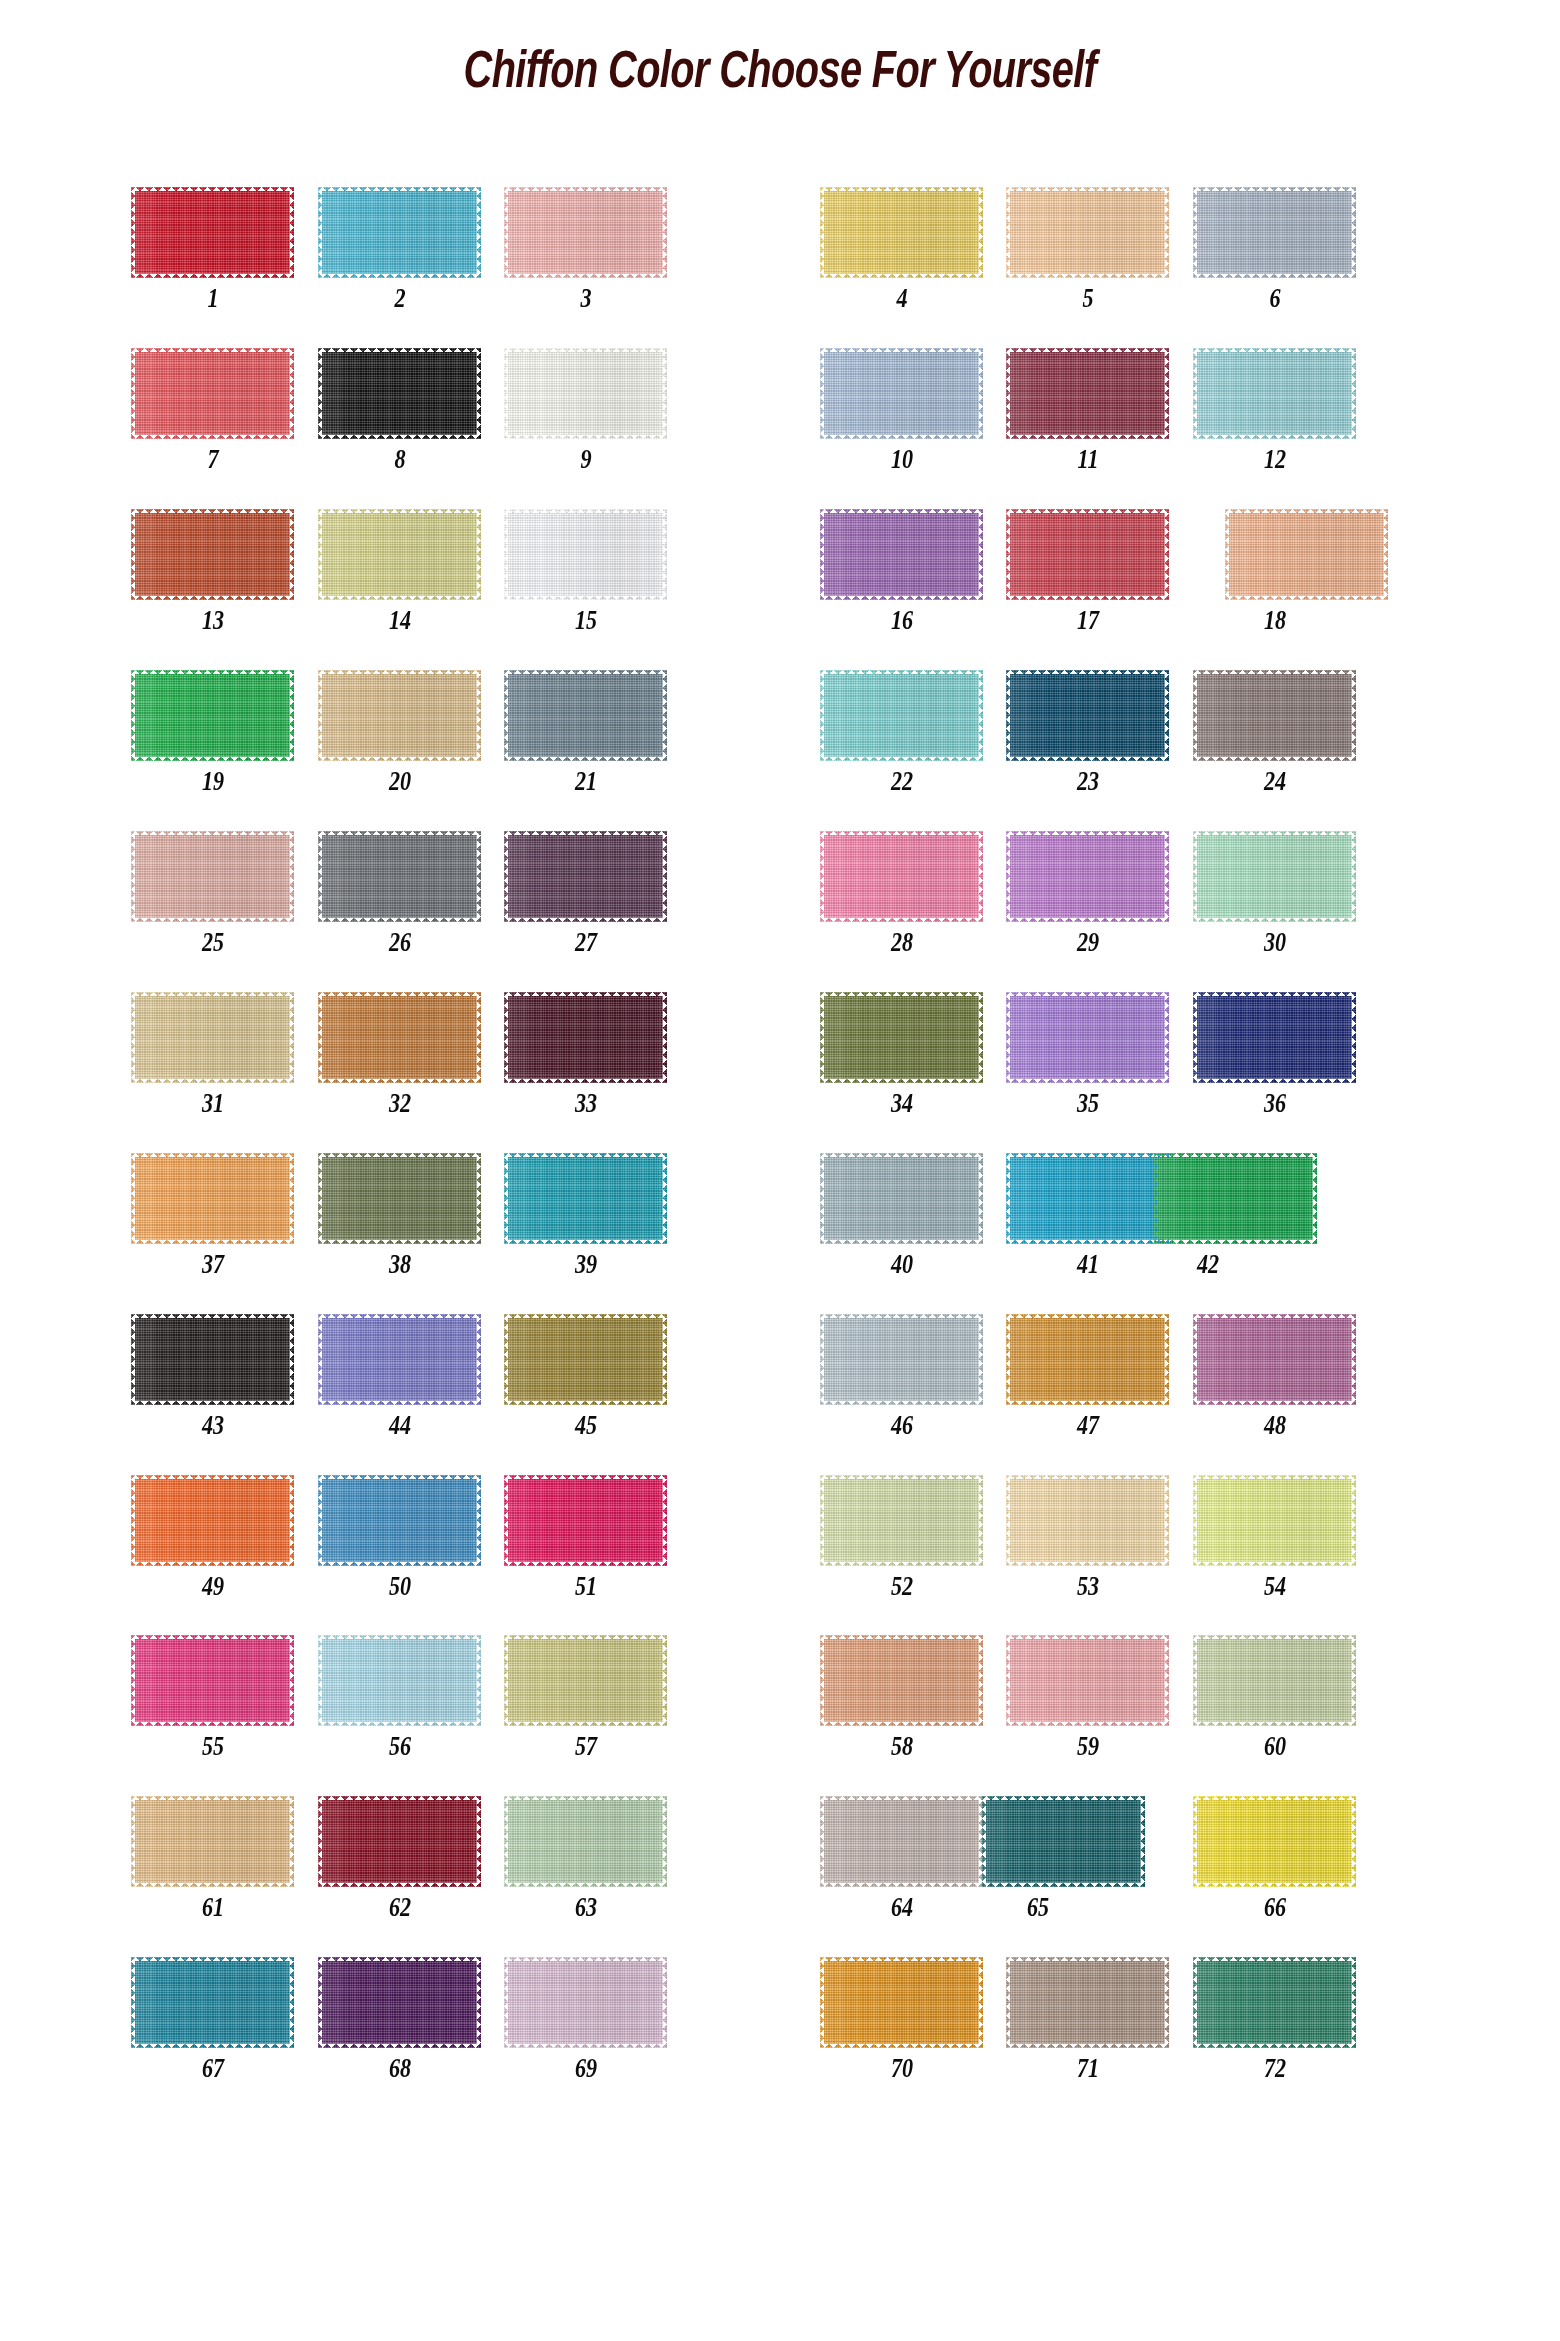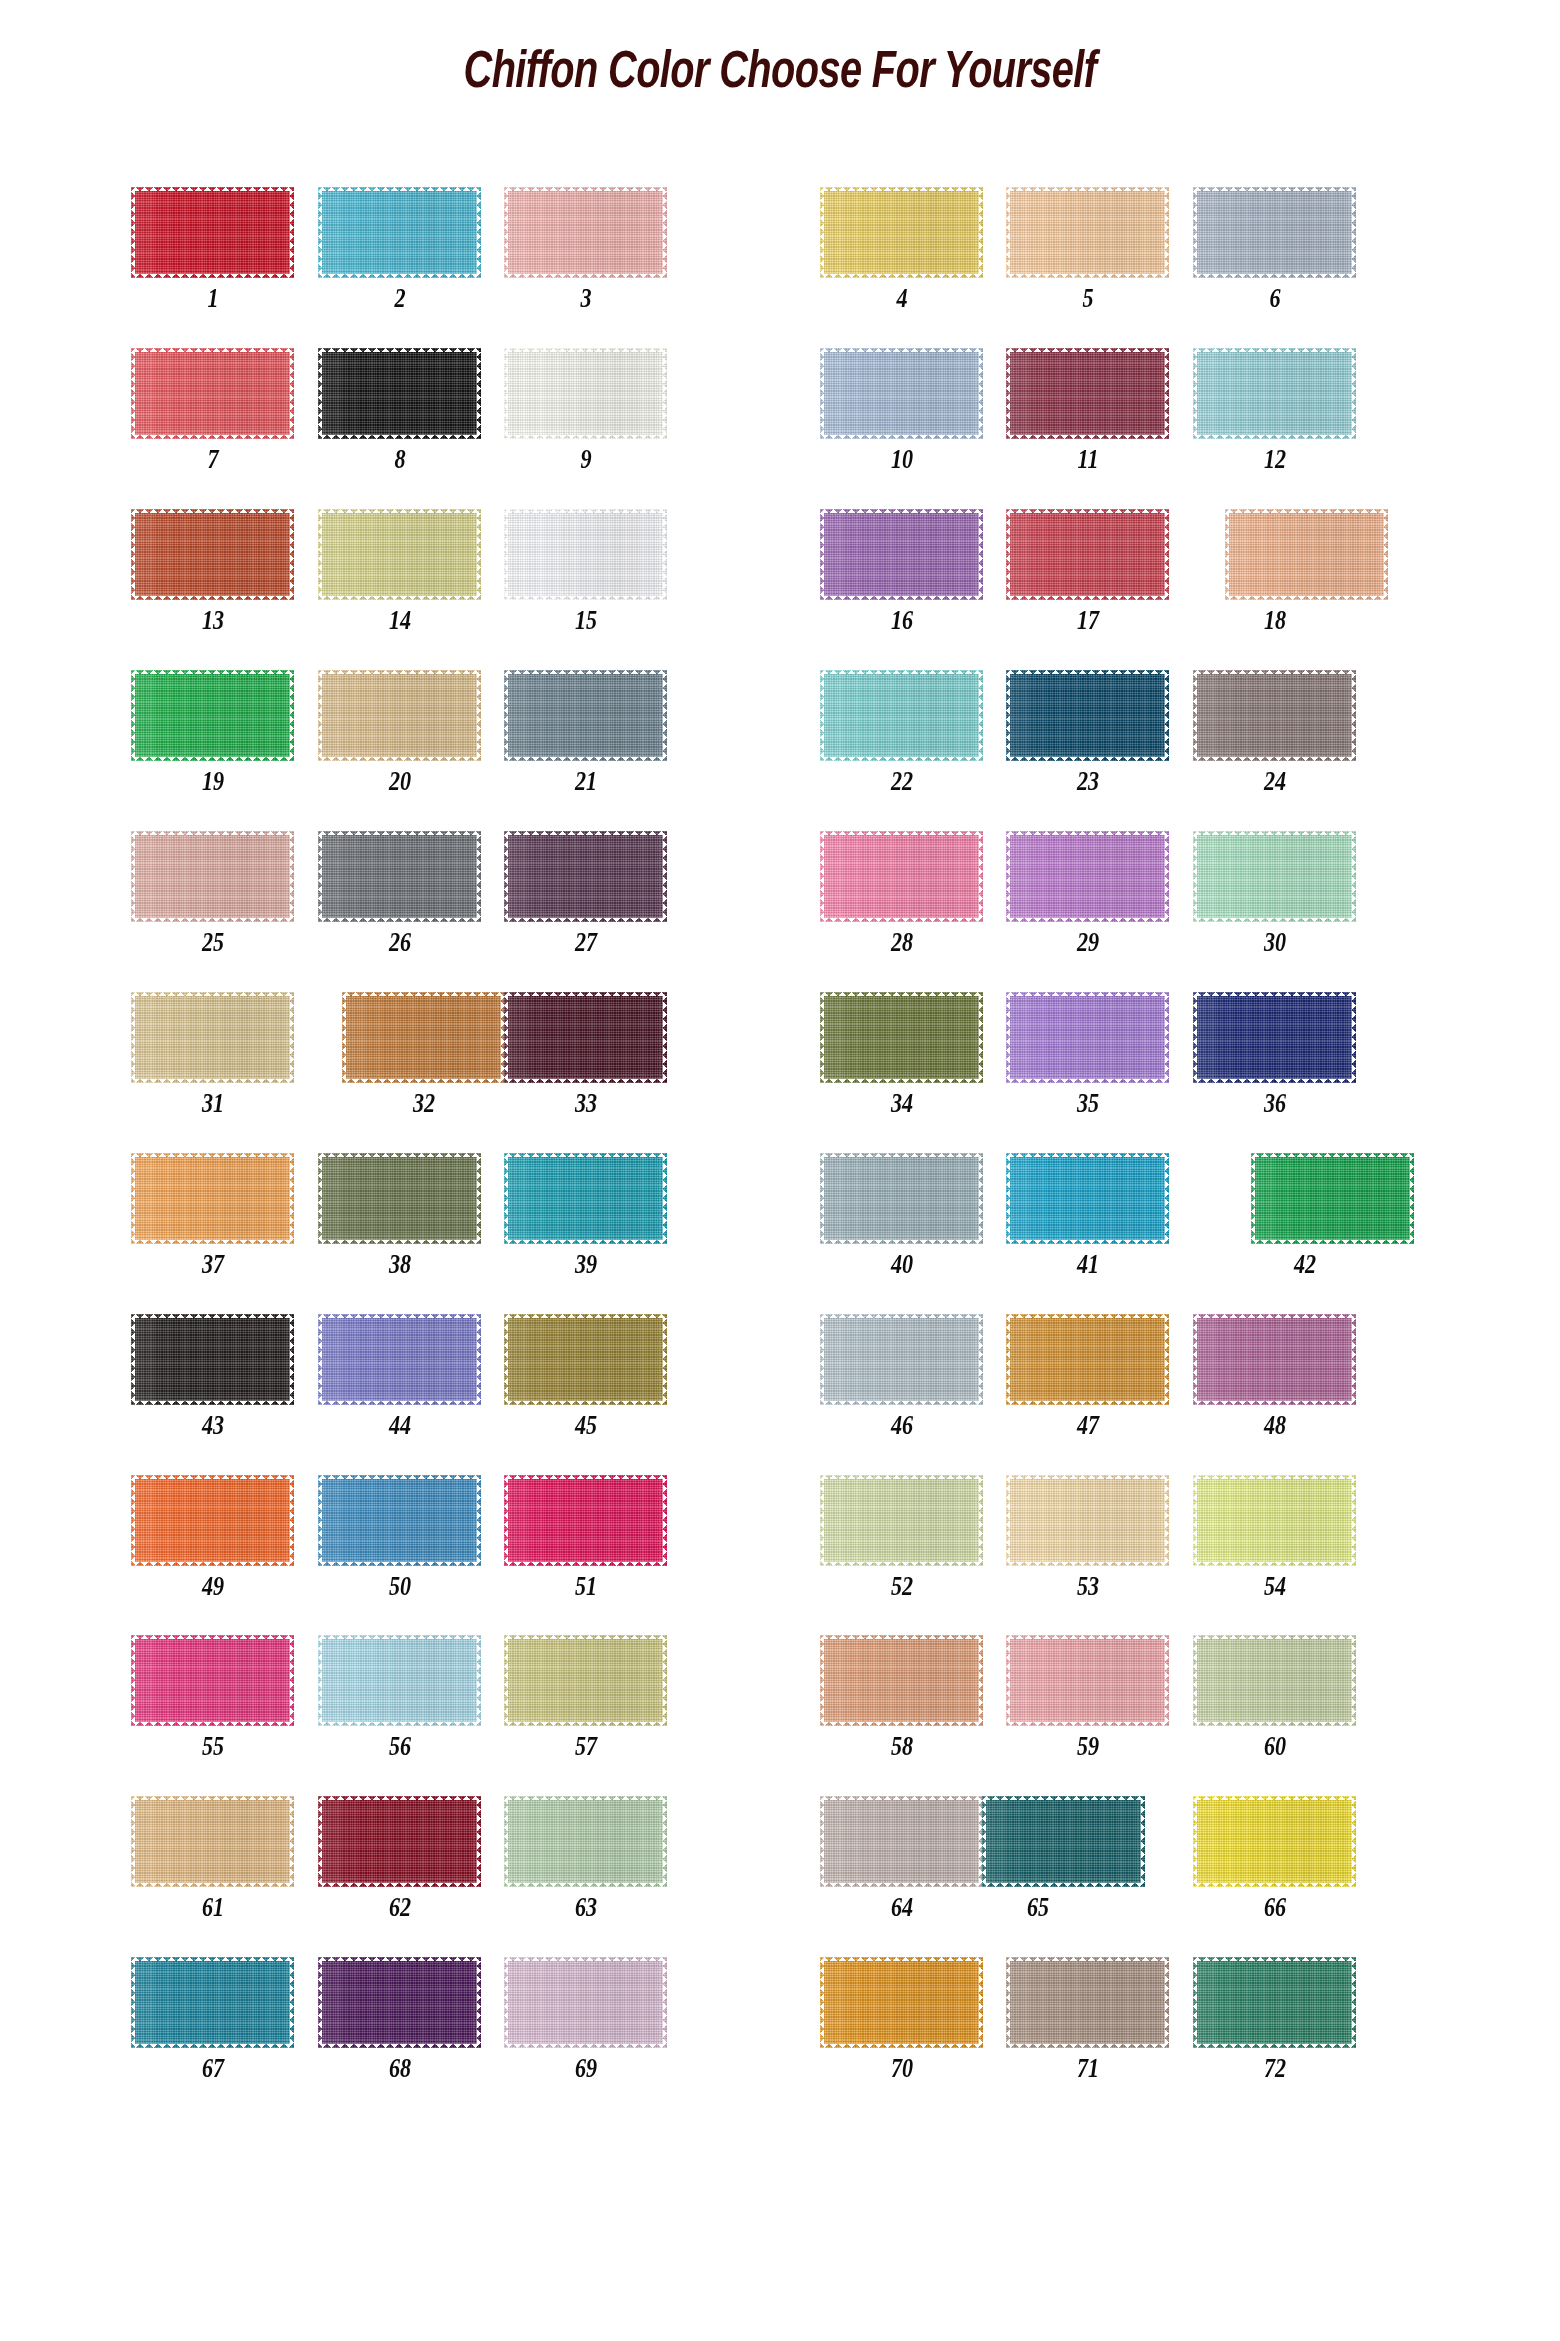--- a/index.html
+++ b/index.html
@@ -272,21 +272,21 @@
           <div class="fabric"></div>
         </div>
         <div class="num">30</div>
       </div>
       <div class="swatch-cell" style="left: 131px; top: 805px;">
         <div class="swatch" style="width: 163px; height: 91px; background: rgb(221, 200, 148);">
           <div class="fabric"></div>
         </div>
         <div class="num">31</div>
       </div>
-      <div class="swatch-cell" style="left: 318px; top: 805px; margin-left: 24px;">
+      <div class="swatch-cell" style="left: 318px; top: 805px;">
         <div class="swatch" style="width: 163px; height: 91px; background: rgb(197, 125, 59);">
           <div class="fabric"></div>
         </div>
         <div class="num">32</div>
       </div>
       <div class="swatch-cell" style="left: 504px; top: 805px;">
         <div class="swatch" style="width: 163px; height: 91px; background: rgb(75, 22, 39);">
           <div class="fabric"></div>
         </div>
         <div class="num">33</div>
@@ -332,21 +332,21 @@
           <div class="fabric"></div>
         </div>
         <div class="num">40</div>
       </div>
       <div class="swatch-cell" style="left: 1006px; top: 966px;">
         <div class="swatch" style="width: 163px; height: 91px; background: rgb(26, 166, 206);">
           <div class="fabric"></div>
         </div>
         <div class="num">41</div>
       </div>
-      <div class="swatch-cell" style="left: 1223px; top: 966px; padding-left: 28px;">
+      <div class="swatch-cell" style="left: 1126px; top: 966px; padding-left: 28px;">
         <div class="swatch" style="width: 163px; height: 91px; background: rgb(19, 164, 76);">
           <div class="fabric"></div>
         </div>
         <div class="num">42</div>
       </div>
       <div class="swatch-cell" style="left: 131px; top: 1127px;">
         <div class="swatch" style="width: 163px; height: 91px; background: rgb(35, 31, 30);">
           <div class="fabric"></div>
         </div>
         <div class="num">43</div>

